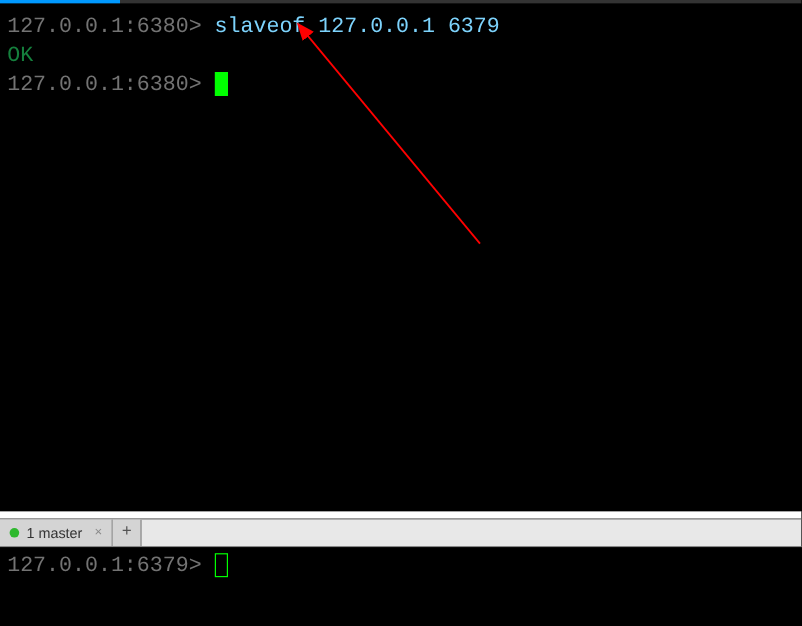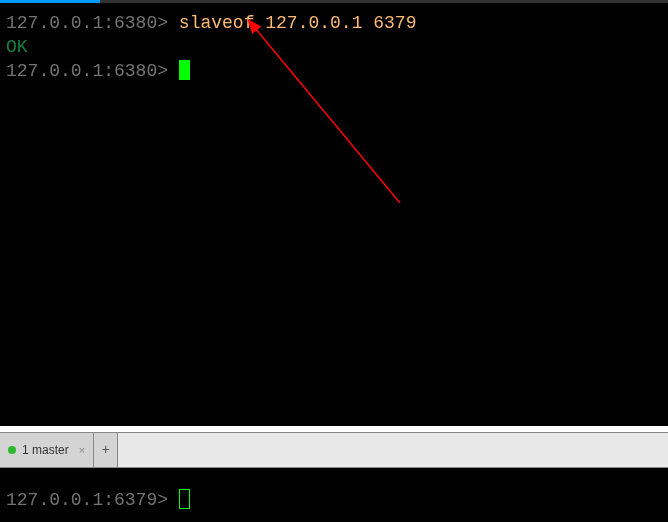--- a/index.html
+++ b/index.html
@@ -32,21 +32,21 @@
     }
     .terminal-line {
       line-height: 24px;
       white-space: pre;
     }
     .prompt {
       color: #737373;
       margin-top: 36px;
     }
     .command {
-      color: #fdba74;
+      color: #7dd3fc;
     }
     .output {
       color: #15803d;
     }
     .cursor-filled {
       display: inline-block;
       width: 11px;
       height: 20px;
       background: #00ff00;
       vertical-align: text-bottom;
@@ -64,21 +64,21 @@
       position: absolute;
       top: 10px;
       left: 240px;
       pointer-events: none;
     }
     .divider {
       height: 6px;
       background: #fff;
     }
     .tab-bar {
-      height: 36px;
+      height: 24px;
       background: #e8e8e8;
       border-top: 1px solid #888;
       border-bottom: 1px solid #888;
       display: flex;
       align-items: stretch;
     }
     .tab {
       display: flex;
       align-items: center;
       padding: 0 8px;
@@ -107,21 +107,21 @@
       justify-content: center;
       width: 24px;
       background: #d4d4d4;
       border-right: 1px solid #888;
       font-size: 14px;
       color: #555;
       cursor: pointer;
     }
     .terminal-lower {
       background: #000;
-      padding: 20px 6px;
+      padding: 4px 6px;
       height: 66px;
     }
   </style>
 </head>
 <body>
 
 <div class="top-border">
   <div class="top-border-inner"></div>
 </div>
 

